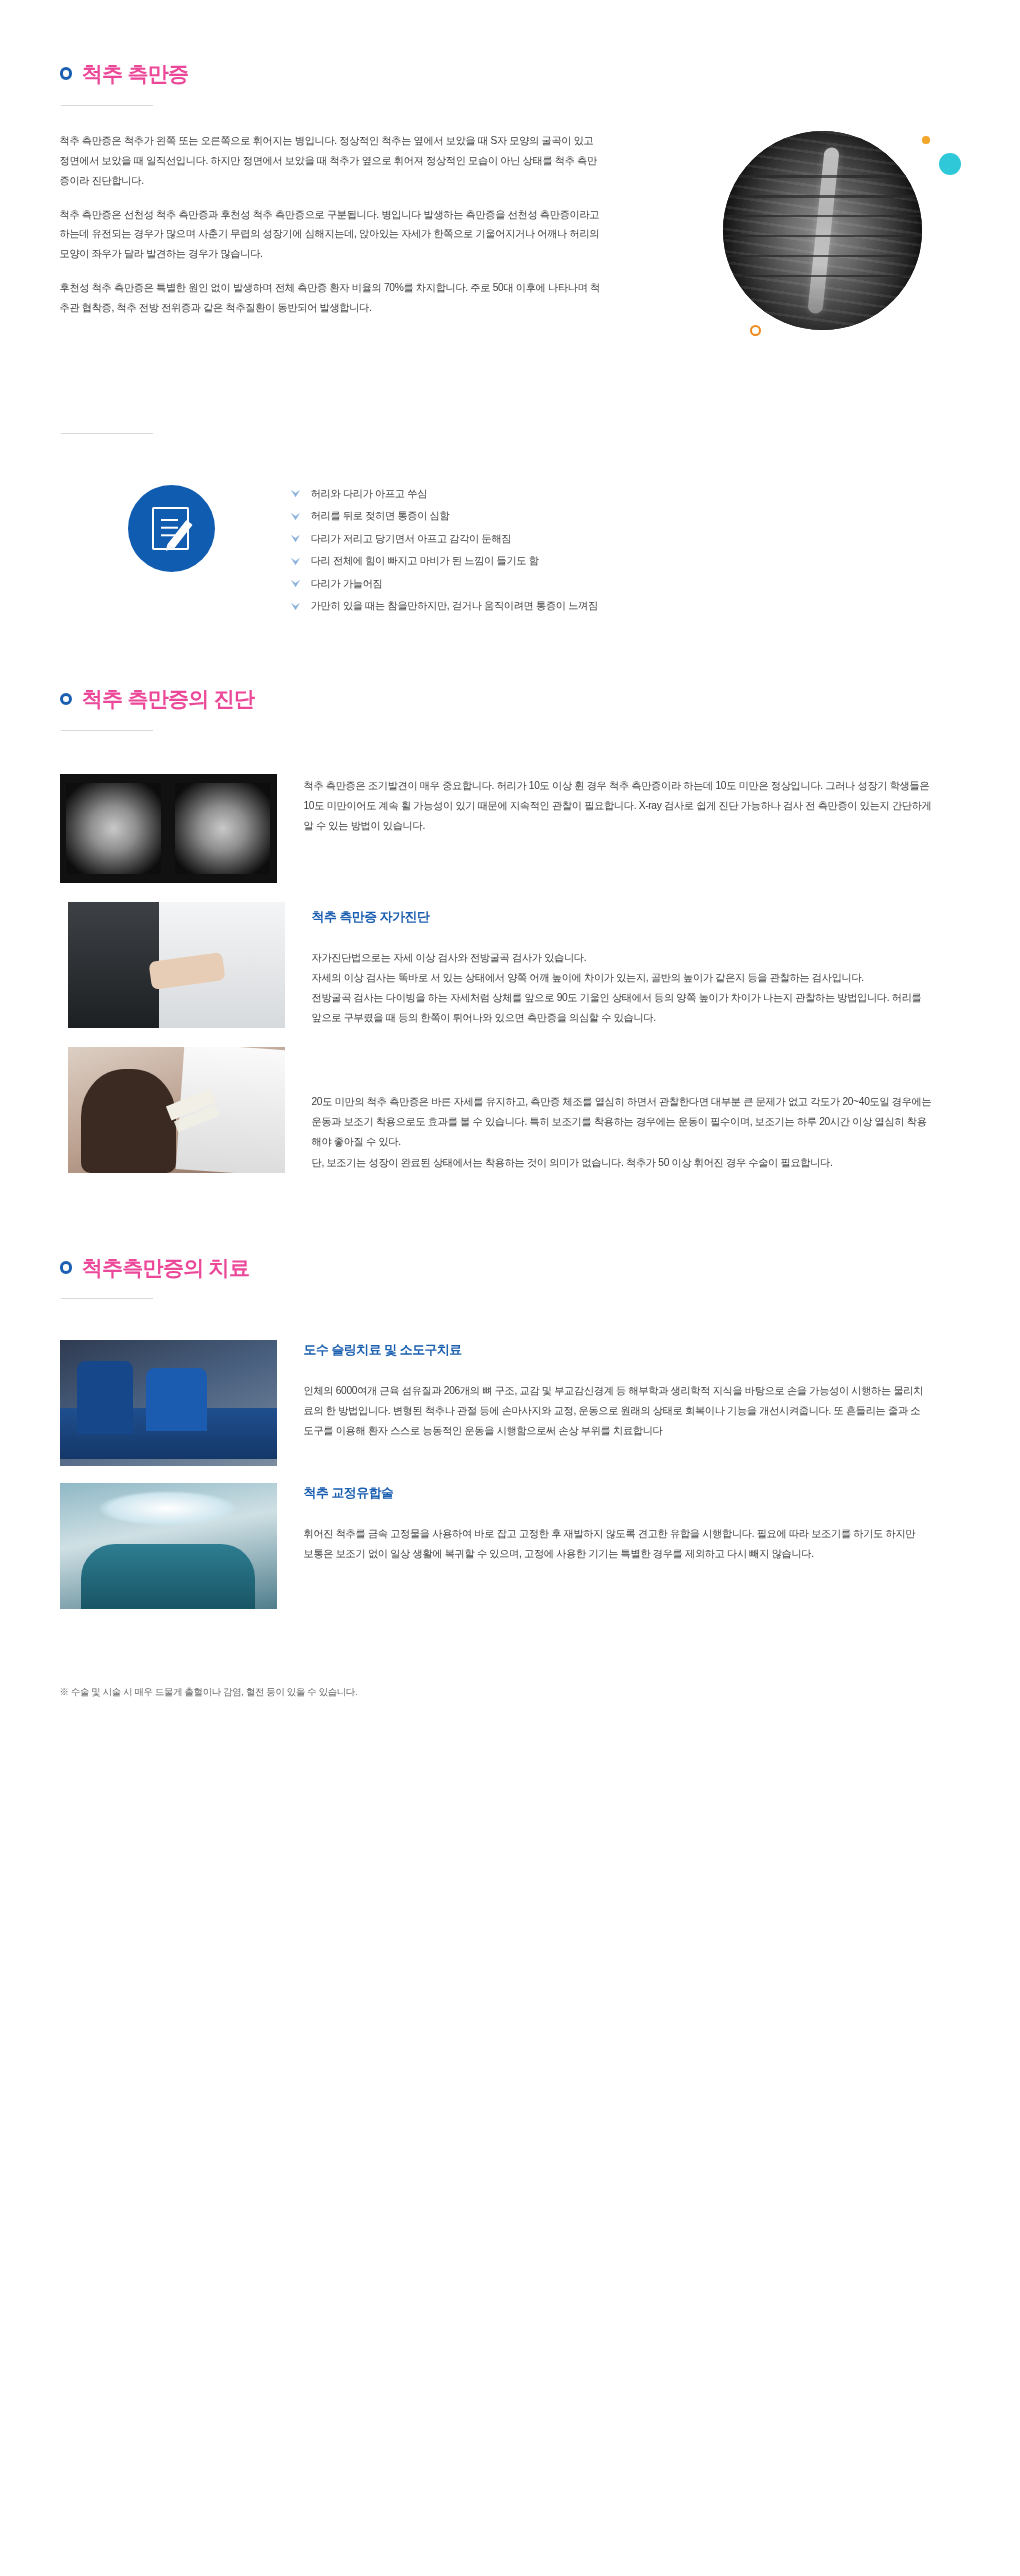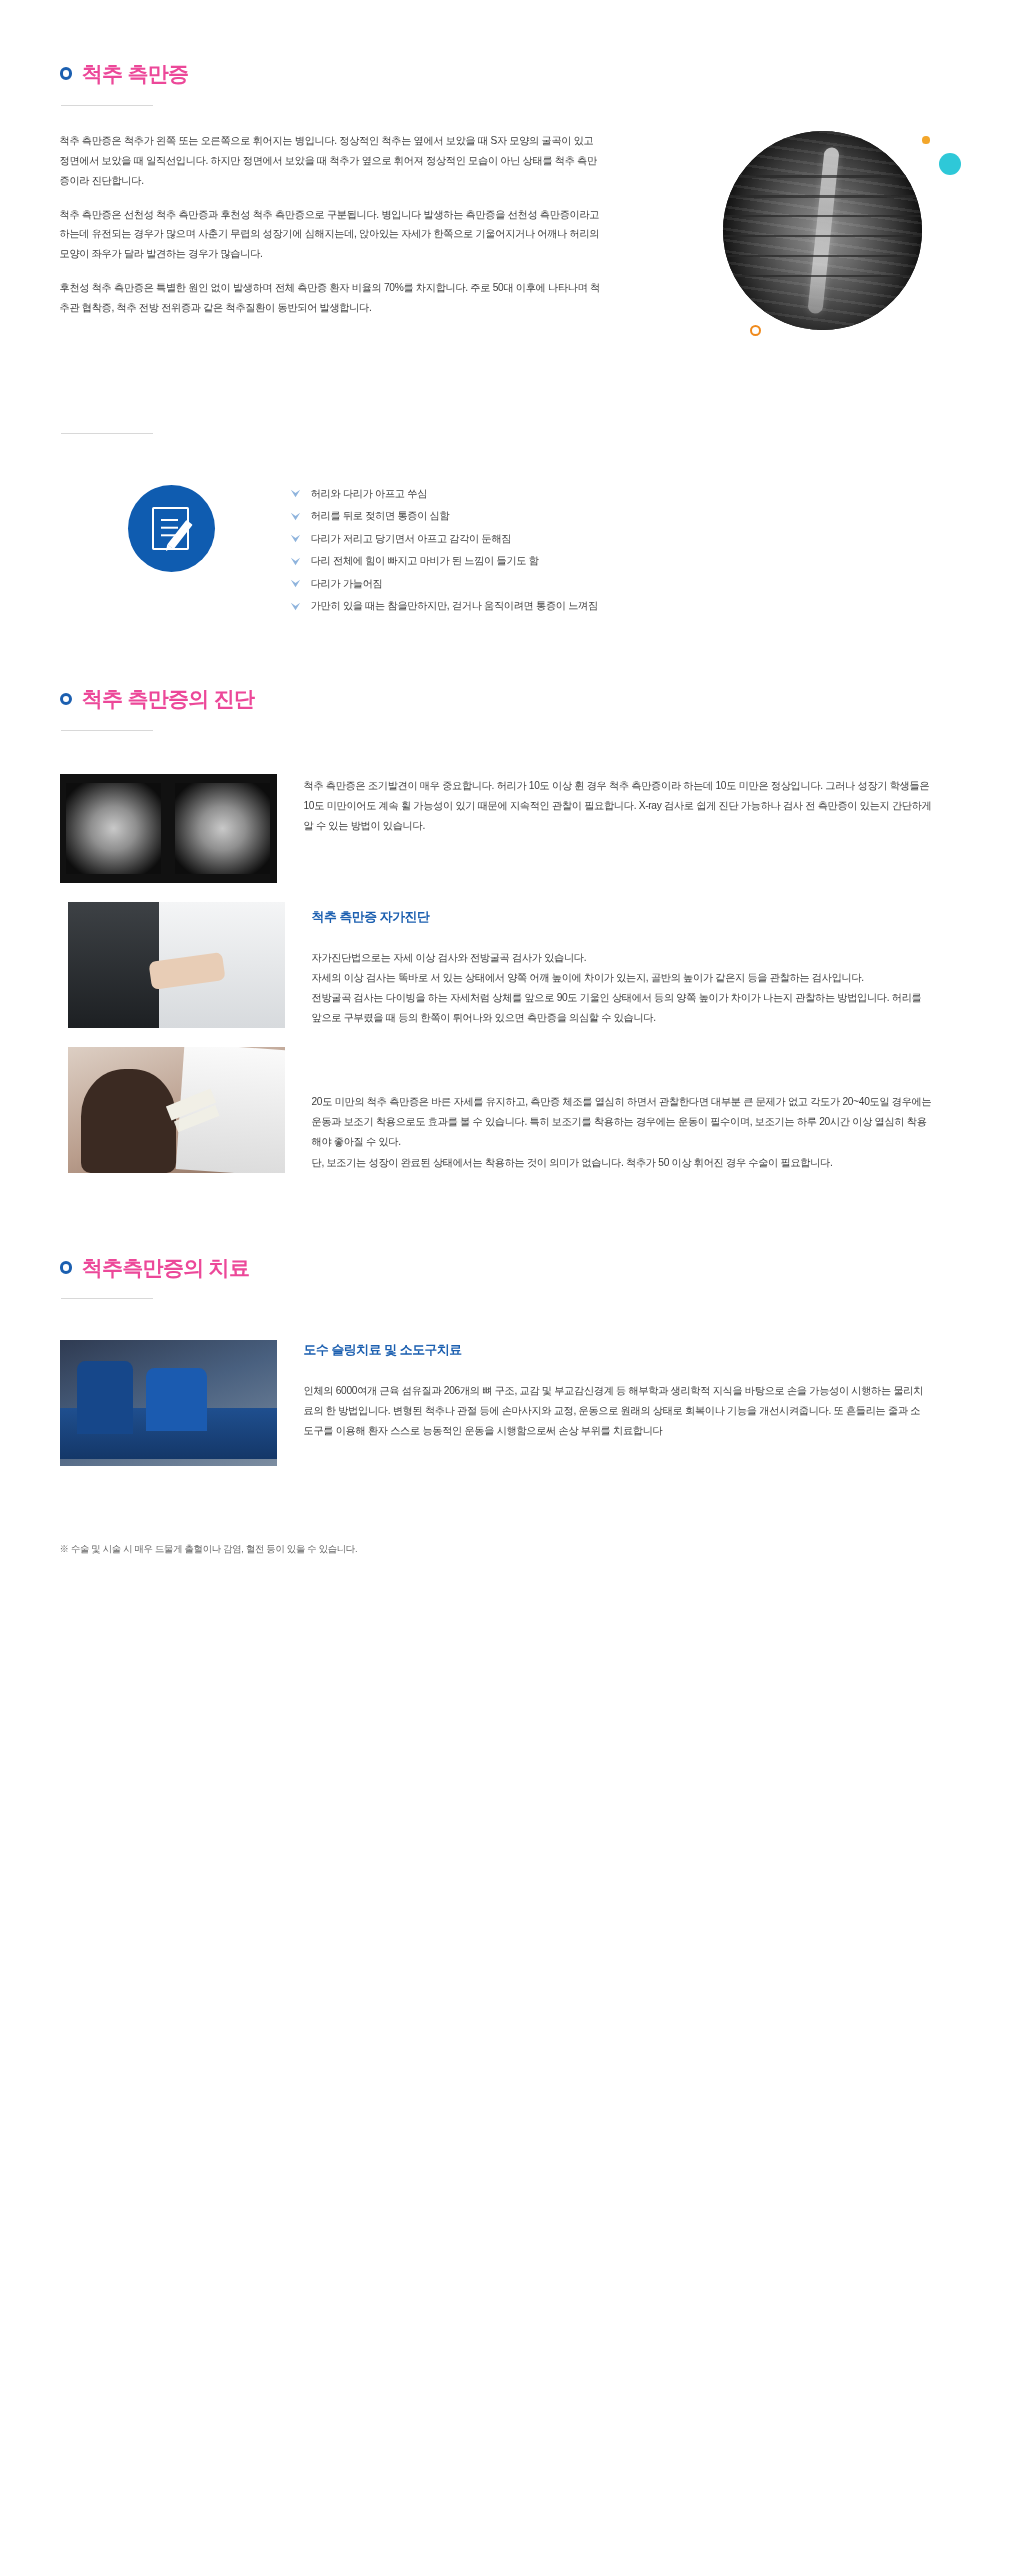--- a/index.html
+++ b/index.html
@@ -567,18 +567,28 @@
           <span class="bed"></span>
           <span class="p1"></span>
           <span class="p2"></span>
         </div>
         <div class="sub-col">
           <div class="sub-title">도수 슬링치료 및 소도구치료</div>
           <div class="sub-text">인체의 6000여개 근육 섬유질과 206개의 뼈 구조, 교감 및 부교감신경계 등 해부학과 생리학적 지식을 바탕으로 손을 가능성이 시행하는 물리치료의 한 방법입니다. 변형된 척추나 관절 등에 손마사지와 교정, 운동으로 원래의 상태로 회복이나 기능을 개선시켜줍니다. 또 흔들리는 줄과 소도구를 이용해 환자 스스로 능동적인 운동을 시행함으로써 손상 부위를 치료합니다</div>
         </div>
       </div>
 
+      <div class="treat-row">
+        <div class="photo surgery">
+          <span class="lamp"></span>
+          <span class="staff"></span>
+        </div>
+        <div class="sub-col">
+          <div class="sub-title">척추 교정유합술</div>
+          <div class="sub-text">휘어진 척추를 금속 고정물을 사용하여 바로 잡고 고정한 후 재발하지 않도록 견고한 유합을 시행합니다. 필요에 따라 보조기를 하기도 하지만 보통은 보조기 없이 일상 생활에 복귀할 수 있으며, 고정에 사용한 기기는 특별한 경우를 제외하고 다시 빼지 않습니다.</div>
+        </div>
+      </div>
     </section>
 
     <div class="footnote">※ 수술 및 시술 시 매우 드물게 출혈이나 감염, 혈전 등이 있을 수 있습니다.</div>
   </div>
 </div>
 
 
 </body></html>

